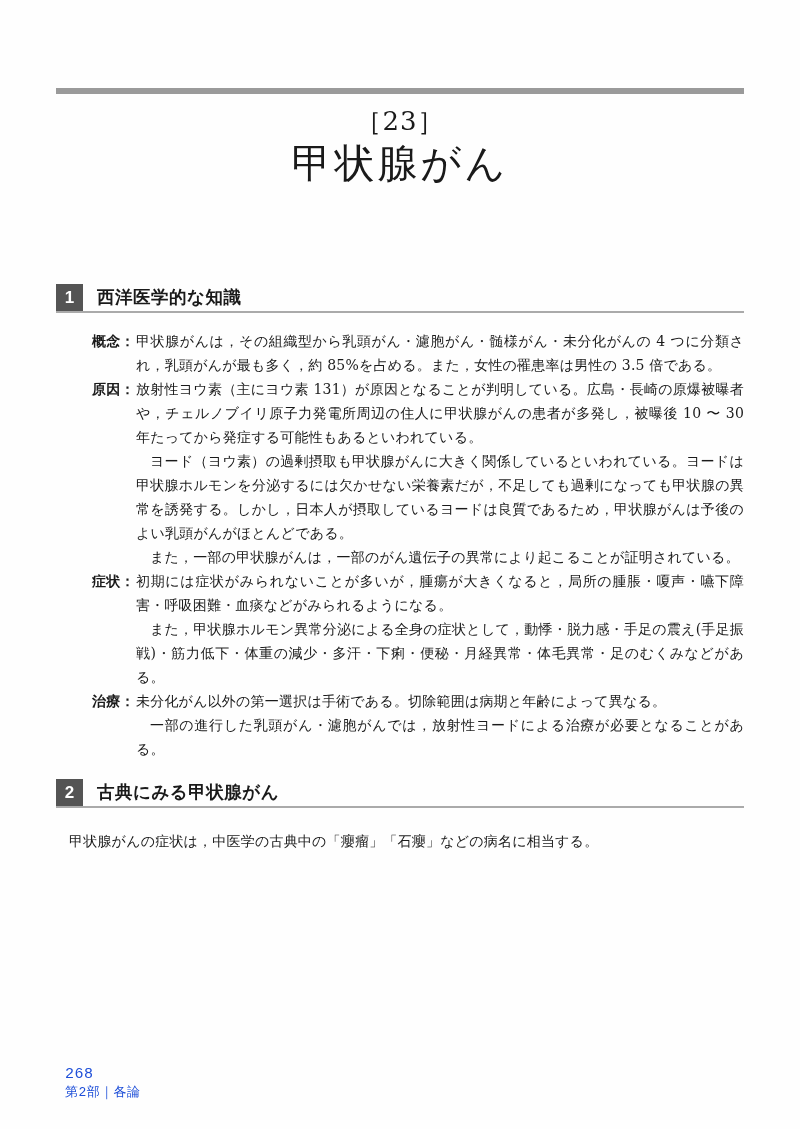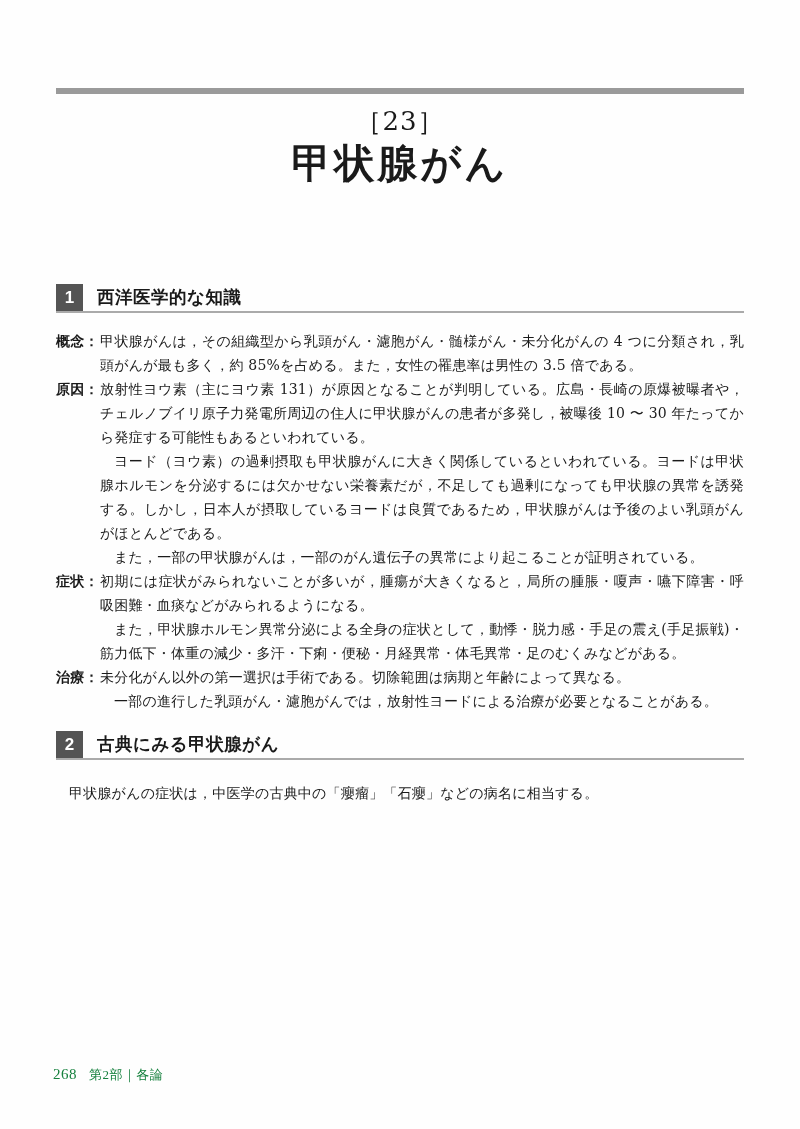--- a/index.html
+++ b/index.html
@@ -23,21 +23,21 @@
     margin-top:10px;
     text-align:center;
     font-size:26px;line-height:34px;
     font-weight:500;
     letter-spacing:1px;
   }
   .chapter-title{
     margin:0;
     text-align:center;
     font-size:40px;line-height:50px;
-    font-weight:bold;
+    font-weight:normal;
     letter-spacing:3px;
   }
 
   .section-header{
     display:flex;align-items:flex-end;
     border-bottom:2px solid #aaaaaa;
     height:29px;
   }
   .section-header.first{margin-top:94px;}
   .section-header.second{margin-top:16px;}
@@ -49,21 +49,21 @@
     display:flex;align-items:center;justify-content:center;
   }
   .section-title{
     margin-left:14px;
     font-family:"Liberation Sans","DejaVu Sans",sans-serif;
     font-size:17.5px;font-weight:bold;
     line-height:27px;
     letter-spacing:0.5px;
   }
 
-  .entries{margin-top:16px;}
+  .entries{margin-top:16px;margin-left:36px;}
   .entry{display:flex;}
   .entry-label{
     flex:none;width:44px;
     font-family:"Liberation Sans","DejaVu Sans",sans-serif;
     font-weight:bold;
     font-size:14px;line-height:24px;
     letter-spacing:0.2px;
   }
   .entry-body{flex:1;}
   .entry-body p{
@@ -76,23 +76,24 @@
 
   .plain-paragraphs{margin-top:20px;}
   .plain-paragraphs p{
     margin:0;padding-left:13px;
     font-size:14px;line-height:27px;
     letter-spacing:0.2px;
   }
 
   .footer{
     position:absolute;left:53px;top:1066px;
-    font-family:Liberation Serif, serif;
+    font-family:Liberation Mono, monospace;
     display:flex;align-items:baseline;
-    color:#15803d;
+    color:#1d4ed8;
+    flex-direction:column;
   }
   .footer .page-number{font-size:15px;letter-spacing:0.5px;}
   .footer .footer-section{font-size:13px;margin-left:12px;letter-spacing:0.5px;}
 </style>
 </head>
 <body>
 
 <div class="page">
   <div class="content">
 

